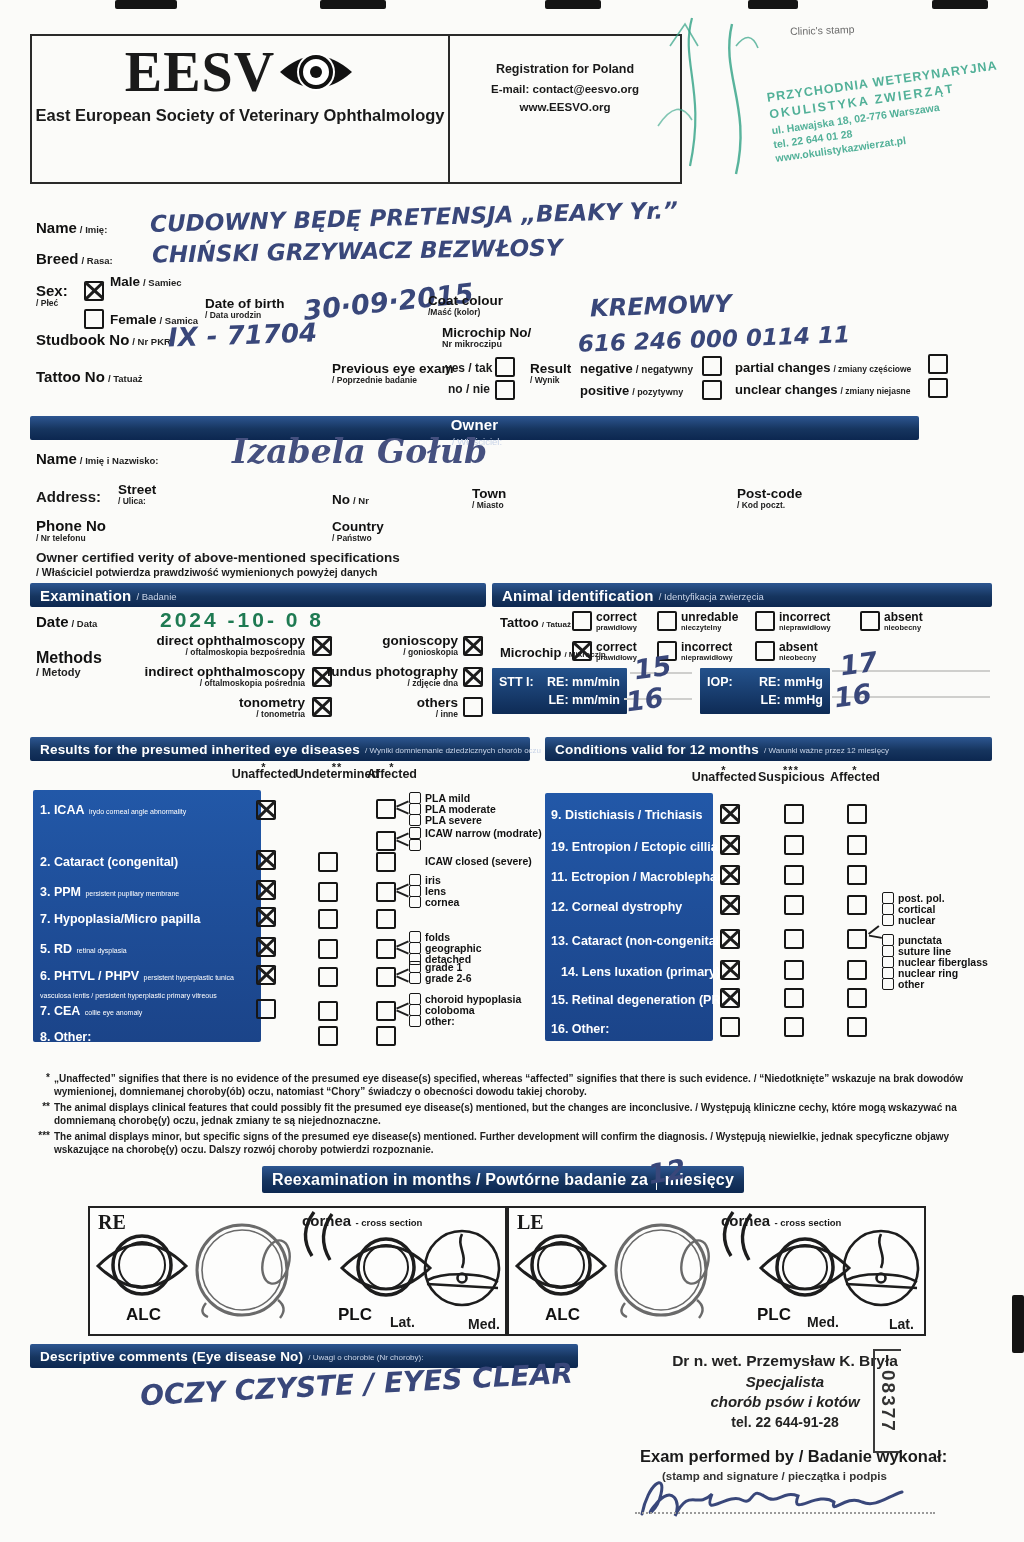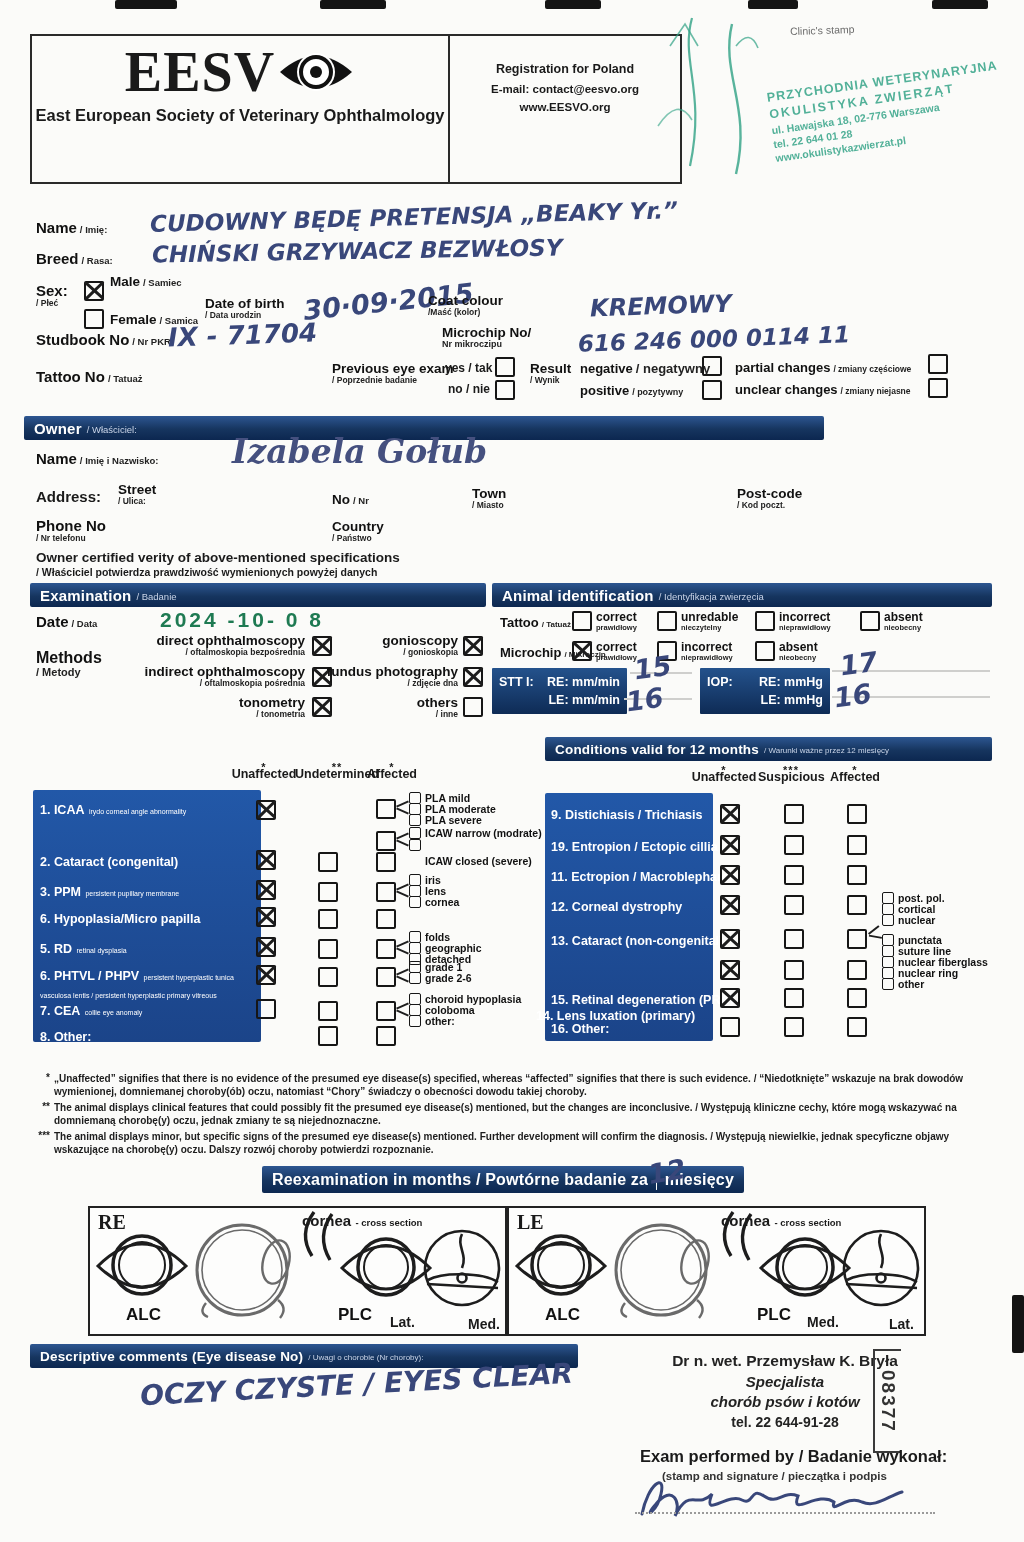--- a/index.html
+++ b/index.html
@@ -165,31 +165,31 @@
     </div>
   <div class="abs" style="left:445px;top:361px;font-size:12px;font-weight:bold;">yes / tak</div>
   <span class="cb" style="left:495px;top:357px;"></span>
   <div class="abs" style="left:448px;top:382px;font-size:12px;font-weight:bold;">no / nie</div>
   <span class="cb" style="left:495px;top:380px;"></span>
 
   <div class="lbl2" style="left:530px;top:362px;">
       <b>Result</b>
       <i>/ Wynik</i>
     </div>
-  <div class="lbl" style="left:580px;top:359px;"><b style="font-size:13px">negative</b><i style="font-size:13px">/ negatywny</i></div>
+  <div class="lbl" style="left:580px;top:359px;"><b style="font-size:13px">negative</b><i style="font-size:10px">/ negatywny</i></div>
   <span class="cb" style="left:702px;top:356px;"></span>
   <div class="lbl" style="left:580px;top:381px;"><b style="font-size:13px">positive</b><i style="font-size:9px">/ pozytywny</i></div>
   <span class="cb" style="left:702px;top:380px;"></span>
 
   <div class="lbl" style="left:735px;top:358px;"><b style="font-size:13px">partial changes</b><i style="font-size:8.5px">/ zmiany częściowe</i></div>
   <span class="cb" style="left:928px;top:354px;"></span>
   <div class="lbl" style="left:735px;top:380px;"><b style="font-size:13px">unclear changes</b><i style="font-size:8.5px">/ zmiany niejasne</i></div>
   <span class="cb" style="left:928px;top:378px;"></span>
 
-  <div class="bar" style="left:24px;top:416px;width:800px;">
+  <div class="bar" style="left:30px;top:416px;width:889px;flex-direction:column;">
     <b>Owner</b>
       <i>/ Właściciel:</i>
   </div>
 
   <div class="lbl" style="left:36px;top:450px;"><b>Name</b><i>/ Imię i Nazwisko:</i></div>
   <div class="script" style="left:232px;top:432px;font-size:33px;">Izabela Gołub</div>
 
   <div class="abs" style="left:36px;top:488px;font-size:15px;font-weight:bold;">Address:</div>
   <div class="lbl2" style="left:118px;top:483px;">
       <b>Street</b>
@@ -328,20 +328,24 @@
     <div class="r">
         <span></span>
         <span>LE: mmHg</span>
       </div>
   </div>
   <div class="faint" style="left:832px;top:670px;width:158px;"></div>
   <div class="faint" style="left:832px;top:696px;width:158px;"></div>
   <div class="ink" style="left:840px;top:648px;font-size:27px;transform:rotate(-8deg);">17</div>
   <div class="ink" style="left:834px;top:680px;font-size:27px;transform:rotate(-8deg);">16</div>
 
+  <div class="bar small" style="left:30px;top:737px;width:500px;">
+    <b>Results for the presumed inherited eye diseases</b>
+      <i>/ Wyniki domniemanie dziedzicznych chorób oczu</i>
+  </div>
   <div class="bar small" style="left:545px;top:737px;width:447px;">
     <b>Conditions valid for 12 months</b>
       <i>/ Warunki ważne przez 12 miesięcy</i>
   </div>
 
   <div class="colhead" style="left:226px;top:762px;width:76px;">
     <span class="mk">*</span>
       <span class="cl">Unaffected</span>
   </div>
   <div class="colhead" style="left:294px;top:762px;width:86px;">
@@ -350,21 +354,21 @@
   </div>
   <div class="colhead" style="left:362px;top:762px;width:60px;">
     <span class="mk">*</span>
       <span class="cl">Affected</span>
   </div>
 
   <div class="panel" style="left:33px;top:790px;width:228px;height:252px;"></div>
   <div class="drow" style="left:40px;top:801px;"><b>1. ICAA</b> <i>irydo corneal angle abnormality</i></div>
   <div class="drow" style="left:40px;top:853px;"><b>2. Cataract (congenital)</b></div>
   <div class="drow" style="left:40px;top:883px;"><b>3. PPM</b> <i>persistent pupillary membrane</i></div>
-  <div class="drow" style="left:40px;top:910px;"><b>6. Hypoplasia/Micro papilla</b></div>
+  <div class="drow" style="left:40px;top:910px;"><b>7. Hypoplasia/Micro papilla</b></div>
   <div class="drow" style="left:40px;top:940px;"><b>5. RD</b> <i>retinal dysplasia</i></div>
   <div class="drow wrap" style="left:40px;top:966px;width:215px;"><b>6. PHTVL / PHPV</b> <i>persistent hyperplastic tunica vasculosa lentis / persistent hyperplastic primary vitreous</i></div>
   <div class="drow" style="left:40px;top:1002px;"><b>7. CEA</b> <i>collie eye anomaly</i></div>
   <div class="drow" style="left:40px;top:1028px;"><b>8. Other:</b></div>
 
   <span class="cb checked" style="left:256px;top:800px;"></span>
   <span class="cb checked" style="left:256px;top:850px;"></span>
   <span class="cb" style="left:318px;top:852px;"></span>
   <span class="cb" style="left:376px;top:852px;"></span>
   <span class="cb checked" style="left:256px;top:880px;"></span>
@@ -442,21 +446,21 @@
     <span class="mk">*</span>
       <span class="cl">Affected</span>
   </div>
 
   <div class="panel" style="left:545px;top:793px;width:168px;height:248px;"></div>
   <div class="drow" style="left:551px;top:806px;"><b>9. Distichiasis / Trichiasis</b></div>
   <div class="drow" style="left:551px;top:838px;"><b>19. Entropion / Ectopic cillia</b></div>
   <div class="drow" style="left:551px;top:868px;"><b>11. Ectropion / Macroblepharon</b></div>
   <div class="drow" style="left:551px;top:898px;"><b>12. Corneal dystrophy</b></div>
   <div class="drow" style="left:551px;top:932px;"><b>13. Cataract (non-congenital)</b></div>
-  <div class="drow" style="left:536px;top:963px;margin-top:44px;"><b>14. Lens luxation (primary)</b></div>
+  <div class="drow" style="left:561px;top:963px;"><b>14. Lens luxation (primary)</b></div>
   <div class="drow" style="left:551px;top:991px;"><b>15. Retinal degeneration (PRA)</b></div>
   <div class="drow" style="left:551px;top:1020px;"><b>16. Other:</b></div>
 
   <span class="cb checked" style="left:720px;top:804px;"></span>
   <span class="cb" style="left:784px;top:804px;"></span>
   <span class="cb" style="left:847px;top:804px;"></span>
   <span class="cb checked" style="left:720px;top:835px;"></span>
   <span class="cb" style="left:784px;top:835px;"></span>
   <span class="cb" style="left:847px;top:835px;"></span>
   <span class="cb checked" style="left:720px;top:865px;"></span>

